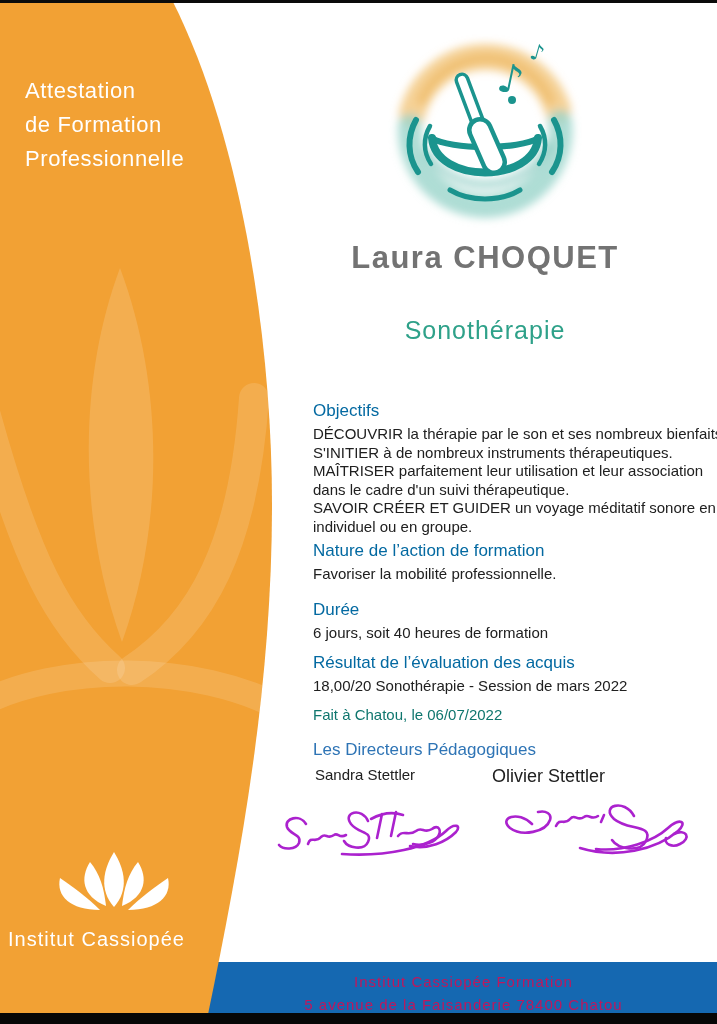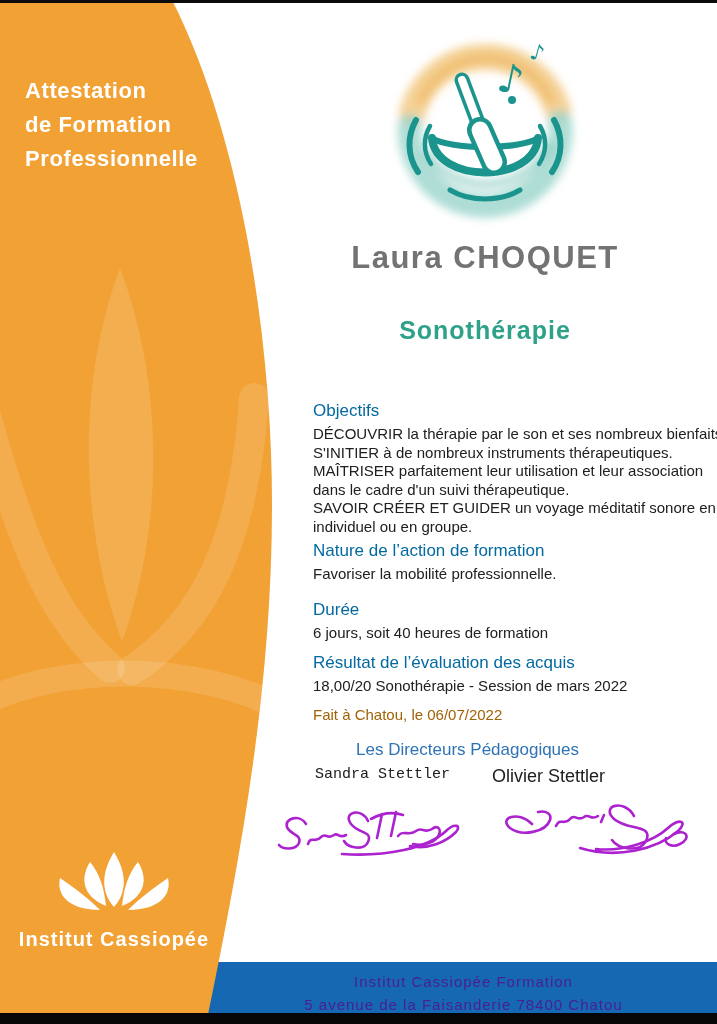--- a/index.html
+++ b/index.html
@@ -10,45 +10,45 @@
   }
   .abs{position:absolute;}
 
   
   .bar-top{left:0;top:0;width:717px;height:3px;background:#0b0b0b;z-index:40;}
   .bar-bottom{left:0;top:1013px;width:717px;height:11px;background:#060606;z-index:40;}
 
   
   .footer-bar{left:0;top:962px;width:717px;height:52px;background:#1568B1;z-index:5;}
   .footer-text{left:210px;top:963px;width:507px;height:59px;z-index:6;
-    color:#4c1d95;text-align:center;font-size:15px;line-height:23px;letter-spacing:1px;
+    color:#be185d;text-align:center;font-size:15px;line-height:23px;letter-spacing:1px;
     display:flex;flex-direction:column;justify-content:center;}
 
   
   .bg-svg{left:0;top:0;z-index:10;}
 
   .side-title{left:25px;top:74px;z-index:20;color:#ffffff;font-size:22px;
-    line-height:34px;letter-spacing:.6px;font-weight:bold;}
-  .brand{left:8px;top:928px;width:212px;z-index:20;color:#ffffff;text-align:center;
-    font-size:20px;letter-spacing:1px;font-weight:bold;}
+    line-height:34px;letter-spacing:.6px;font-weight:normal;}
+  .brand{left:8px;top:928px;width:212px;z-index:20;color:#ffffff;
+    font-size:20px;letter-spacing:1px;font-weight:normal;}
   .lotus{left:52px;top:850px;z-index:20;}
 
   
   .main-logo{left:388px;top:26px;z-index:3;}
   .center-wrap{left:253px;width:464px;text-align:center;z-index:3;}
   .recipient{top:240px;font-size:31px;letter-spacing:1.5px;color:#737373;font-weight:bold;}
-  .course{top:316px;font-size:25px;letter-spacing:1px;color:#2EA189;font-weight:bold;}
+  .course{top:316px;font-size:25px;letter-spacing:1px;color:#2EA189;font-weight:normal;}
 
   .sec{left:313px;width:404px;z-index:3;}
   .sec-heading{color:#0369a1;font-size:17px;line-height:22px;}
   .sec-body{color:#202020;font-size:15px;line-height:18.5px;white-space:pre;margin-top:3px;}
   .sec0{top:400px;} .sec1{top:540px;} .sec2{top:599px;} .sec3{top:652px;}
-  .fait{left:313px;top:706px;z-index:3;color:#a16207;font-size:15px;}
-  .dir-heading{left:313px;top:740px;z-index:3;color:#2E74B5;font-size:17px;margin-left:43px;}
-  .dir-name-1{left:315px;top:766px;z-index:3;color:#202020;font-size:15px;font-family:Liberation Mono, monospace;}
+  .fait{left:313px;top:706px;z-index:3;color:#0f766e;font-size:15px;}
+  .dir-heading{left:313px;top:740px;z-index:3;color:#2E74B5;font-size:17px;}
+  .dir-name-1{left:315px;top:766px;z-index:3;color:#202020;font-size:15px;}
   .dir-name-2{left:492px;top:766px;z-index:3;color:#202020;font-size:18px;}
   .signatures{left:270px;top:786px;width:440px;height:92px;z-index:3;}
   .sig-sandra{position:absolute;left:0;top:8px;}
   .sig-olivier{position:absolute;left:218px;top:0;}
 </style>
 </head>
 <body>
 
 <div class="abs footer-bar"></div>
 <div class="abs footer-text">

